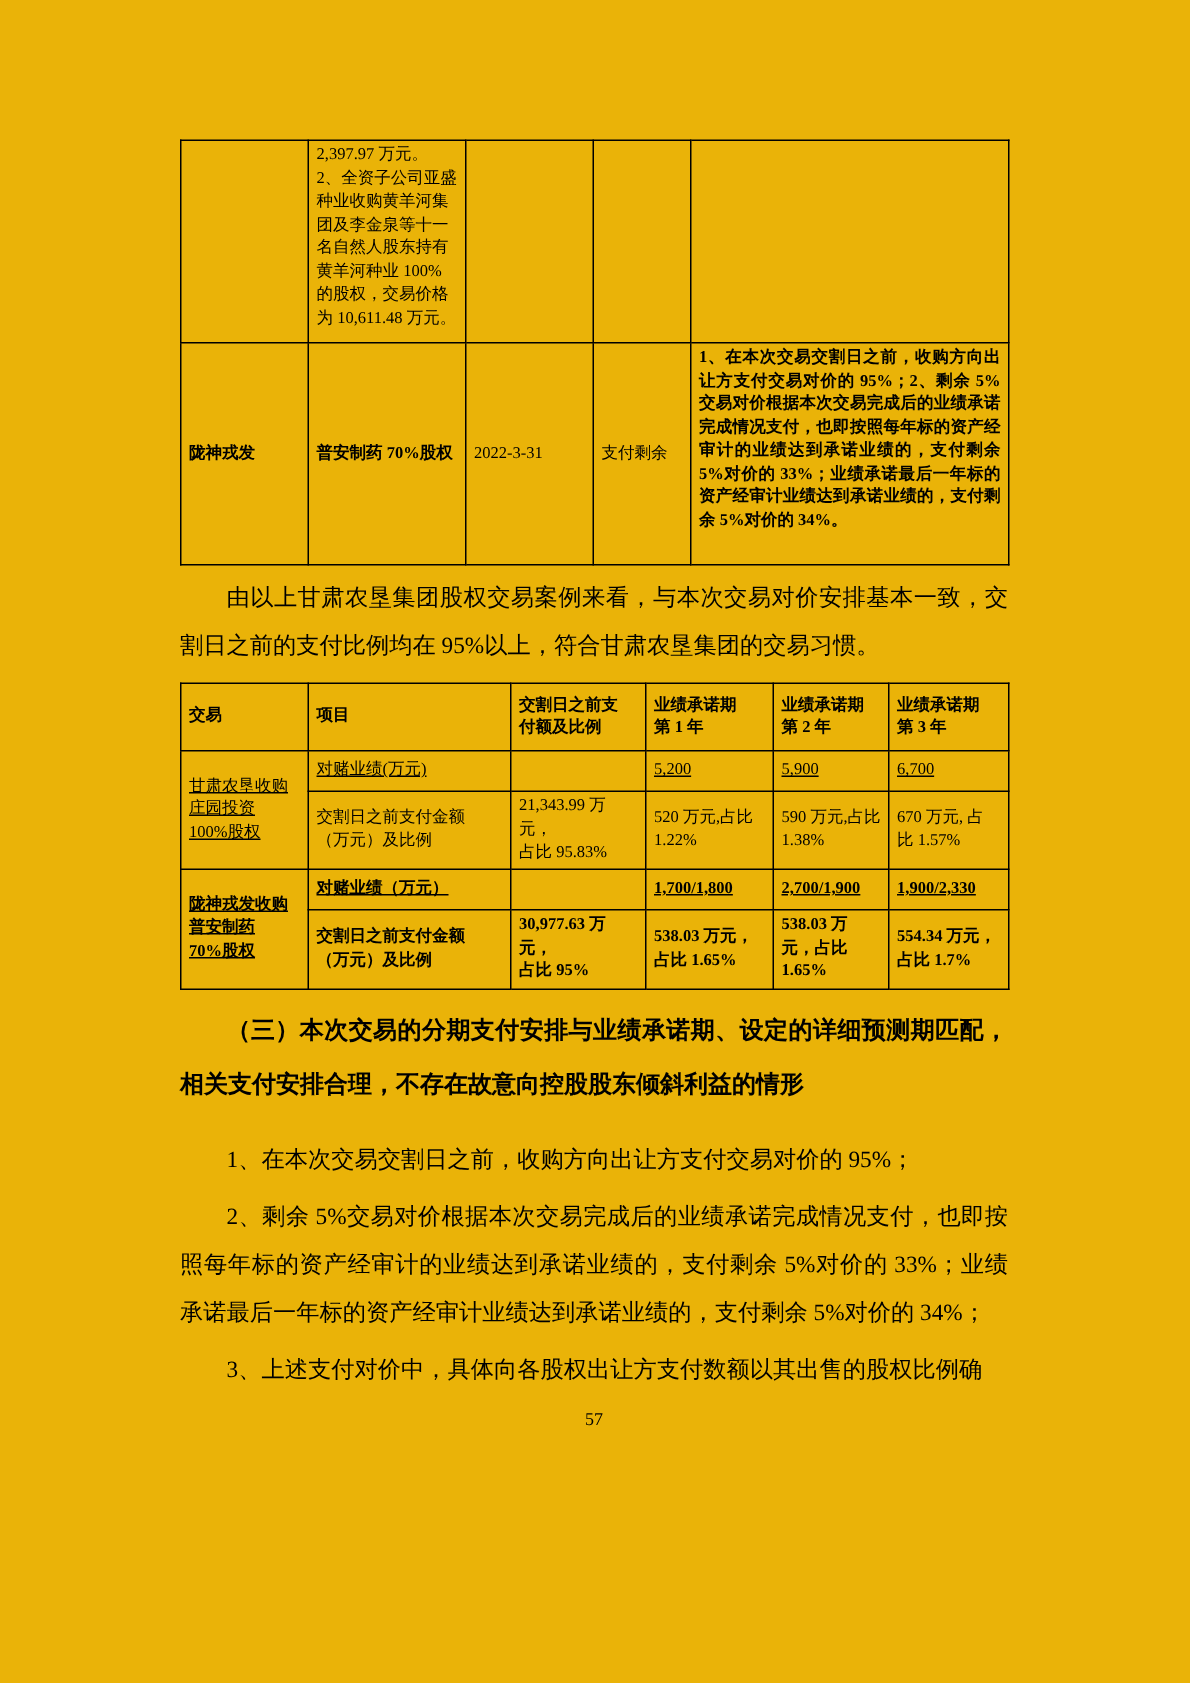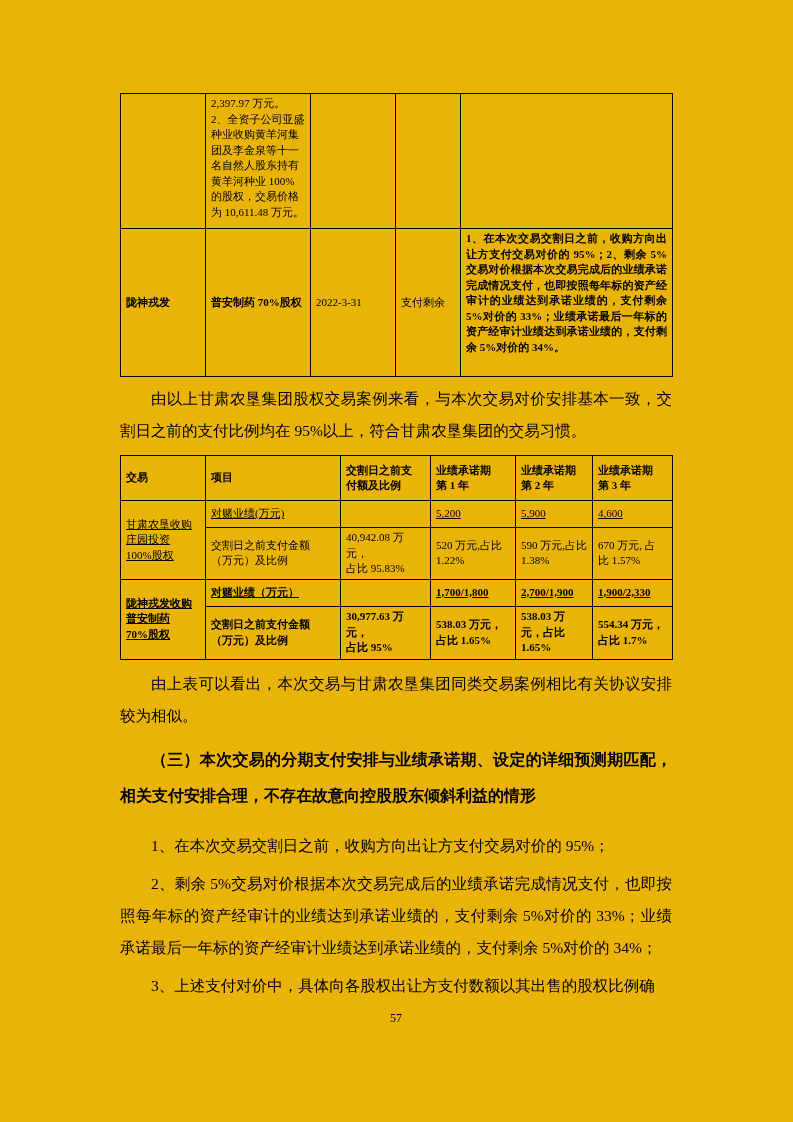--- a/index.html
+++ b/index.html
@@ -105,26 +105,26 @@
 第 3 年</td>
           </tr>
           <tr class="rs">
             <td rowspan="2" class="tl pre">甘肃农垦收购
 庄园投资
 100%股权</td>
             <td class="tl pre">对赌业绩(万元)</td>
             <td class="ctr pre"></td>
             <td class="ctr pre">5,200</td>
             <td class="ctr pre">5,900</td>
-            <td class="ctr pre">4,600</td>
+            <td class="ctr pre">6,700</td>
           </tr>
           <tr class="rm">
             <td class="tl pre">交割日之前支付金额
 （万元）及比例</td>
-            <td class="ctr pre">40,942.08 万元，
+            <td class="ctr pre">21,343.99 万元，
 占比 95.83%</td>
             <td class="ctr pre">520 万元,占比
 1.22%</td>
             <td class="ctr pre">590 万元,占比
 1.38%</td>
             <td class="ctr pre">670 万元, 占
 比 1.57%</td>
           </tr>
           <tr class="rs">
             <td rowspan="2" class="tl pre b">陇神戎发收购
@@ -146,21 +146,20 @@
             <td class="ctr pre b">538.03 万
 元，占比
 1.65%</td>
             <td class="ctr pre b">554.34 万元，
 占比 1.7%</td>
           </tr>
         </tbody>
       </table>
     </div>
 
-    <p class="para p2">由上表可以看出，本次交易与甘肃农垦集团同类交易案例相比有关协议安排较为相似。</p>
 
     <p class="h3">（三）本次交易的分期支付安排与业绩承诺期、设定的详细预测期匹配，相关支付安排合理，不存在故意向控股股东倾斜利益的情形</p>
 
     <p class="para">1、在本次交易交割日之前，收购方向出让方支付交易对价的 95%；</p>
     <p class="para">2、剩余 5%交易对价根据本次交易完成后的业绩承诺完成情况支付，也即按照每年标的资产经审计的业绩达到承诺业绩的，支付剩余 5%对价的 33%；业绩承诺最后一年标的资产经审计业绩达到承诺业绩的，支付剩余 5%对价的 34%；</p>
     <p class="para">3、上述支付对价中，具体向各股权出让方支付数额以其出售的股权比例确</p>
 
     <div class="pagenum">57</div>
   </div>
 </div>

